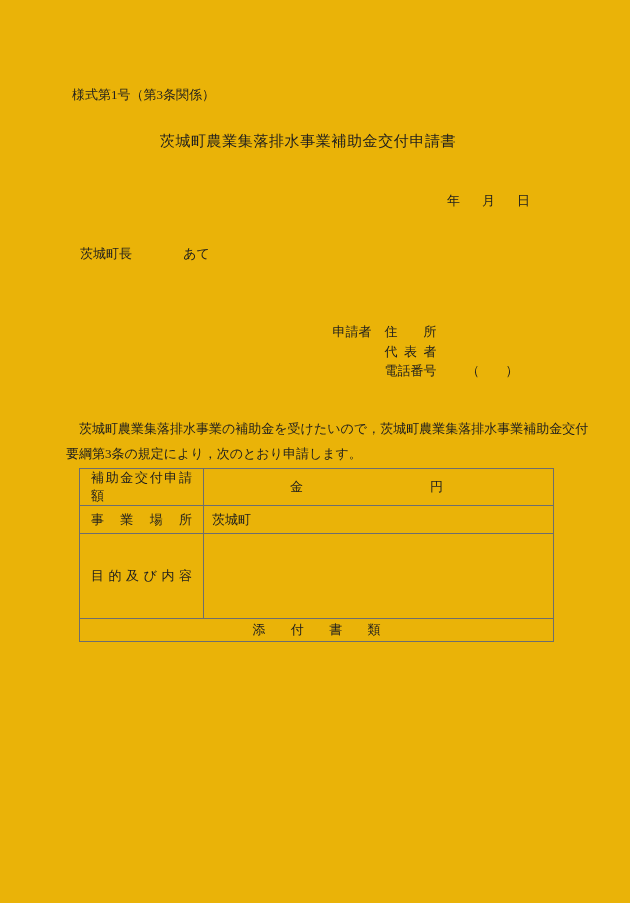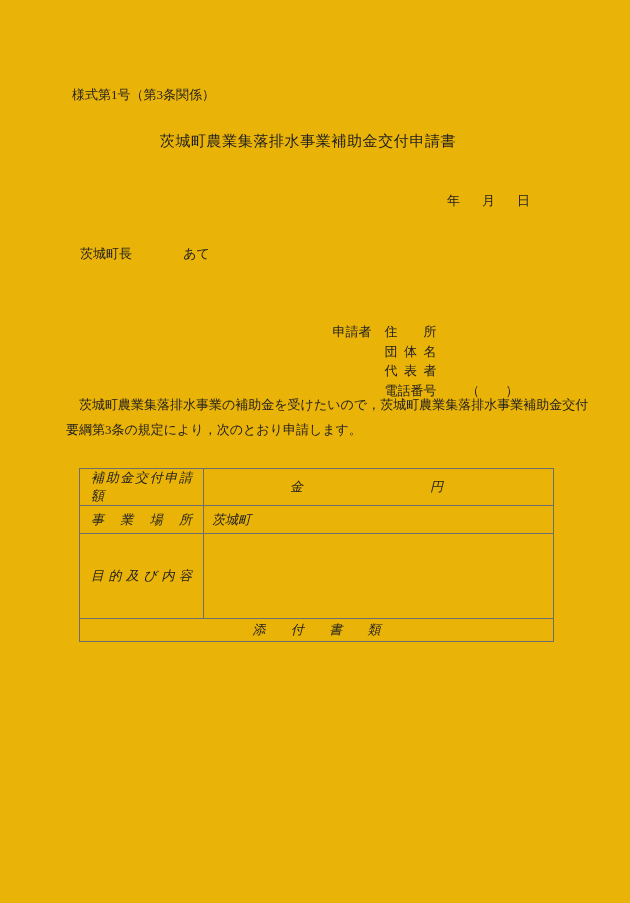--- a/index.html
+++ b/index.html
@@ -31,28 +31,27 @@
     display: inline-block;
     text-align: justify;
     text-align-last: justify;
     white-space: normal;
   }
   .w52 { width: 52px; }
   .w128 { width: 128px; }
   .ml13 { margin-left: 13px; }
   .parens { margin-left: 30px; white-space: pre; }
 
-  .body-text { position: absolute; left: 66px; top: 393px; width: 505px; line-height: 24.5px; }
+  .body-text { position: absolute; left: 66px; top: 417px; width: 505px; line-height: 24.5px; }
   .body-line { white-space: pre; }
 
   .form-table {
     position: absolute; left: 79px; top: 468px;
     width: 475px; border-collapse: collapse; table-layout: fixed;
     font-size: 13px;
-    font-style: italic;
   }
   .form-table td {
     border: 1px solid #6e6e6e;
     vertical-align: middle;
     font-weight: normal;
   }
   .col-label { width: 124px; }
   .r-amount   { height: 29px; }
   .r-location { height: 28px; }
   .r-purpose  { height: 85px; }
@@ -91,23 +90,20 @@
   <div class="addressee">
     <span>茨城町長</span>
     <span class="addressee-suffix">あて</span>
   </div>
 
   <div class="applicant">
     <div class="app-row">
       <span>申請者</span><span class="spread w52 ml13">住所</span>
     </div>
     <div class="app-row">
-      <span class="indent-spacer"></span><span class="spread w52">団体名</span>
-    </div>
-    <div class="app-row">
       <span class="indent-spacer"></span><span class="spread w52">代表者</span>
     </div>
     <div class="app-row">
       <span class="indent-spacer"></span><span class="spread w52">電話番号</span><span class="parens">（　　）</span>
     </div>
   </div>
 
   <div class="body-text">
     <div class="body-line">　茨城町農業集落排水事業の補助金を受けたいので，茨城町農業集落排水事業補助金交付</div>
     <div class="body-line">要綱第3条の規定により，次のとおり申請します。</div>

